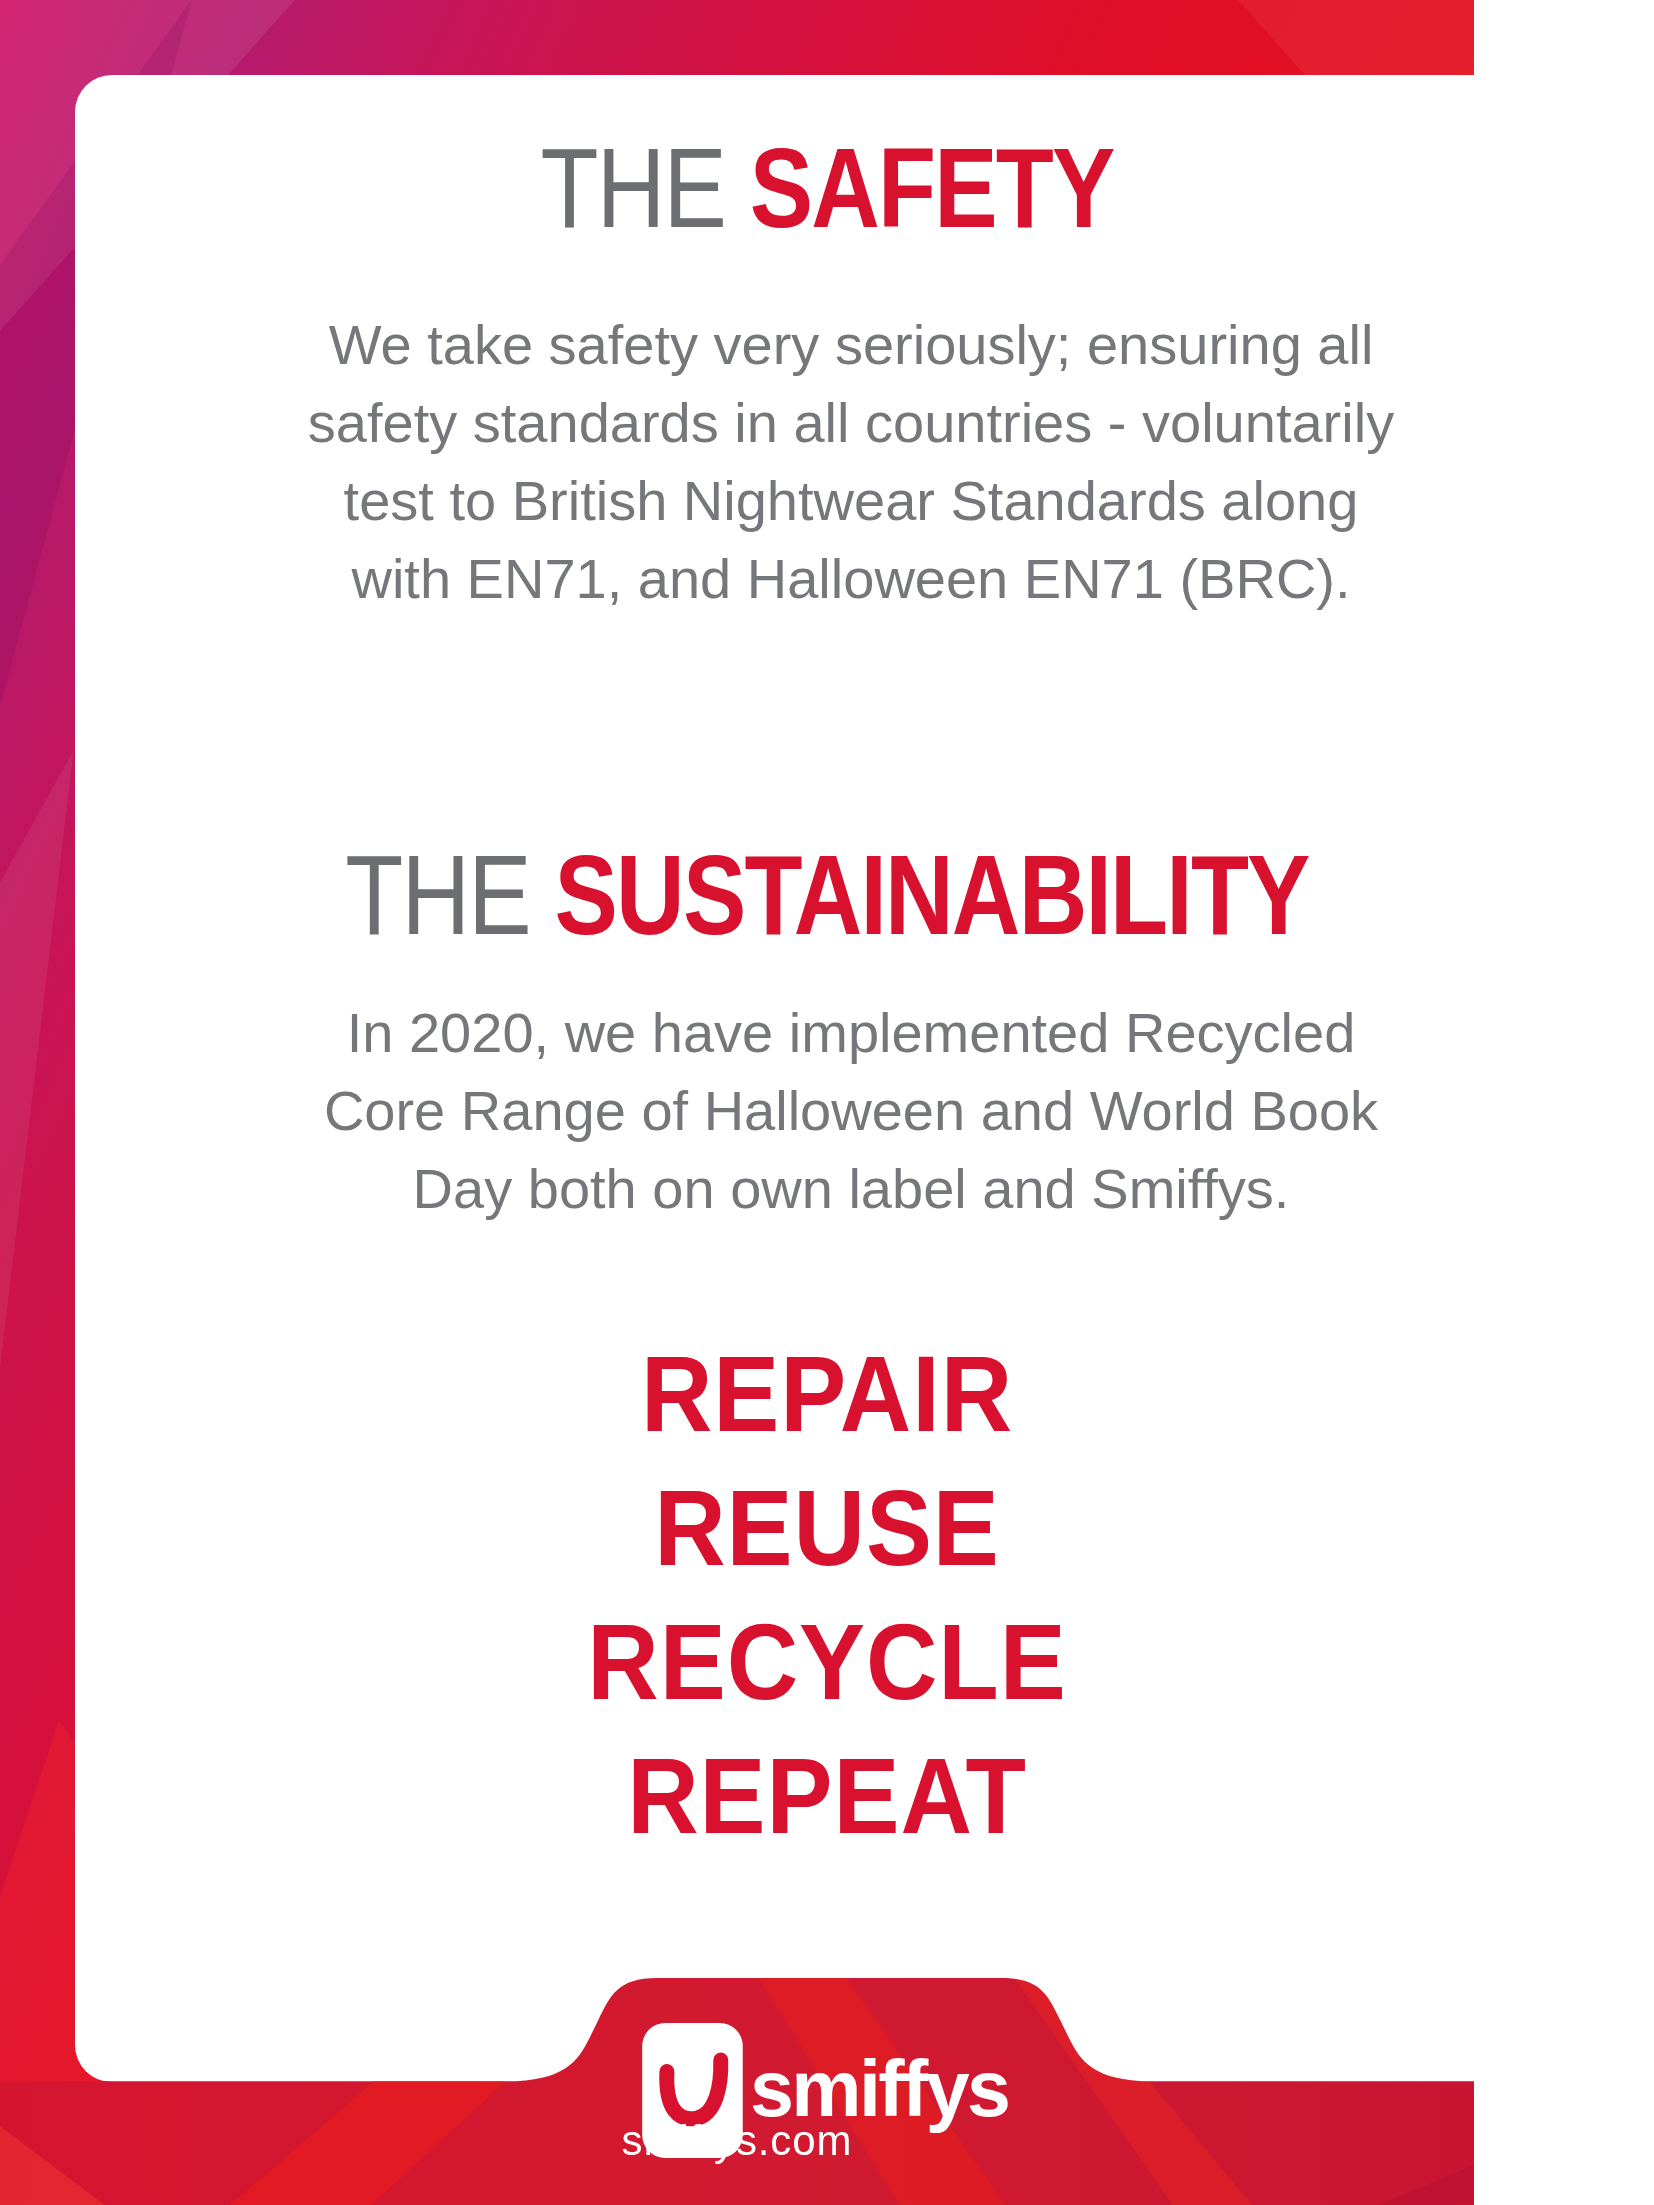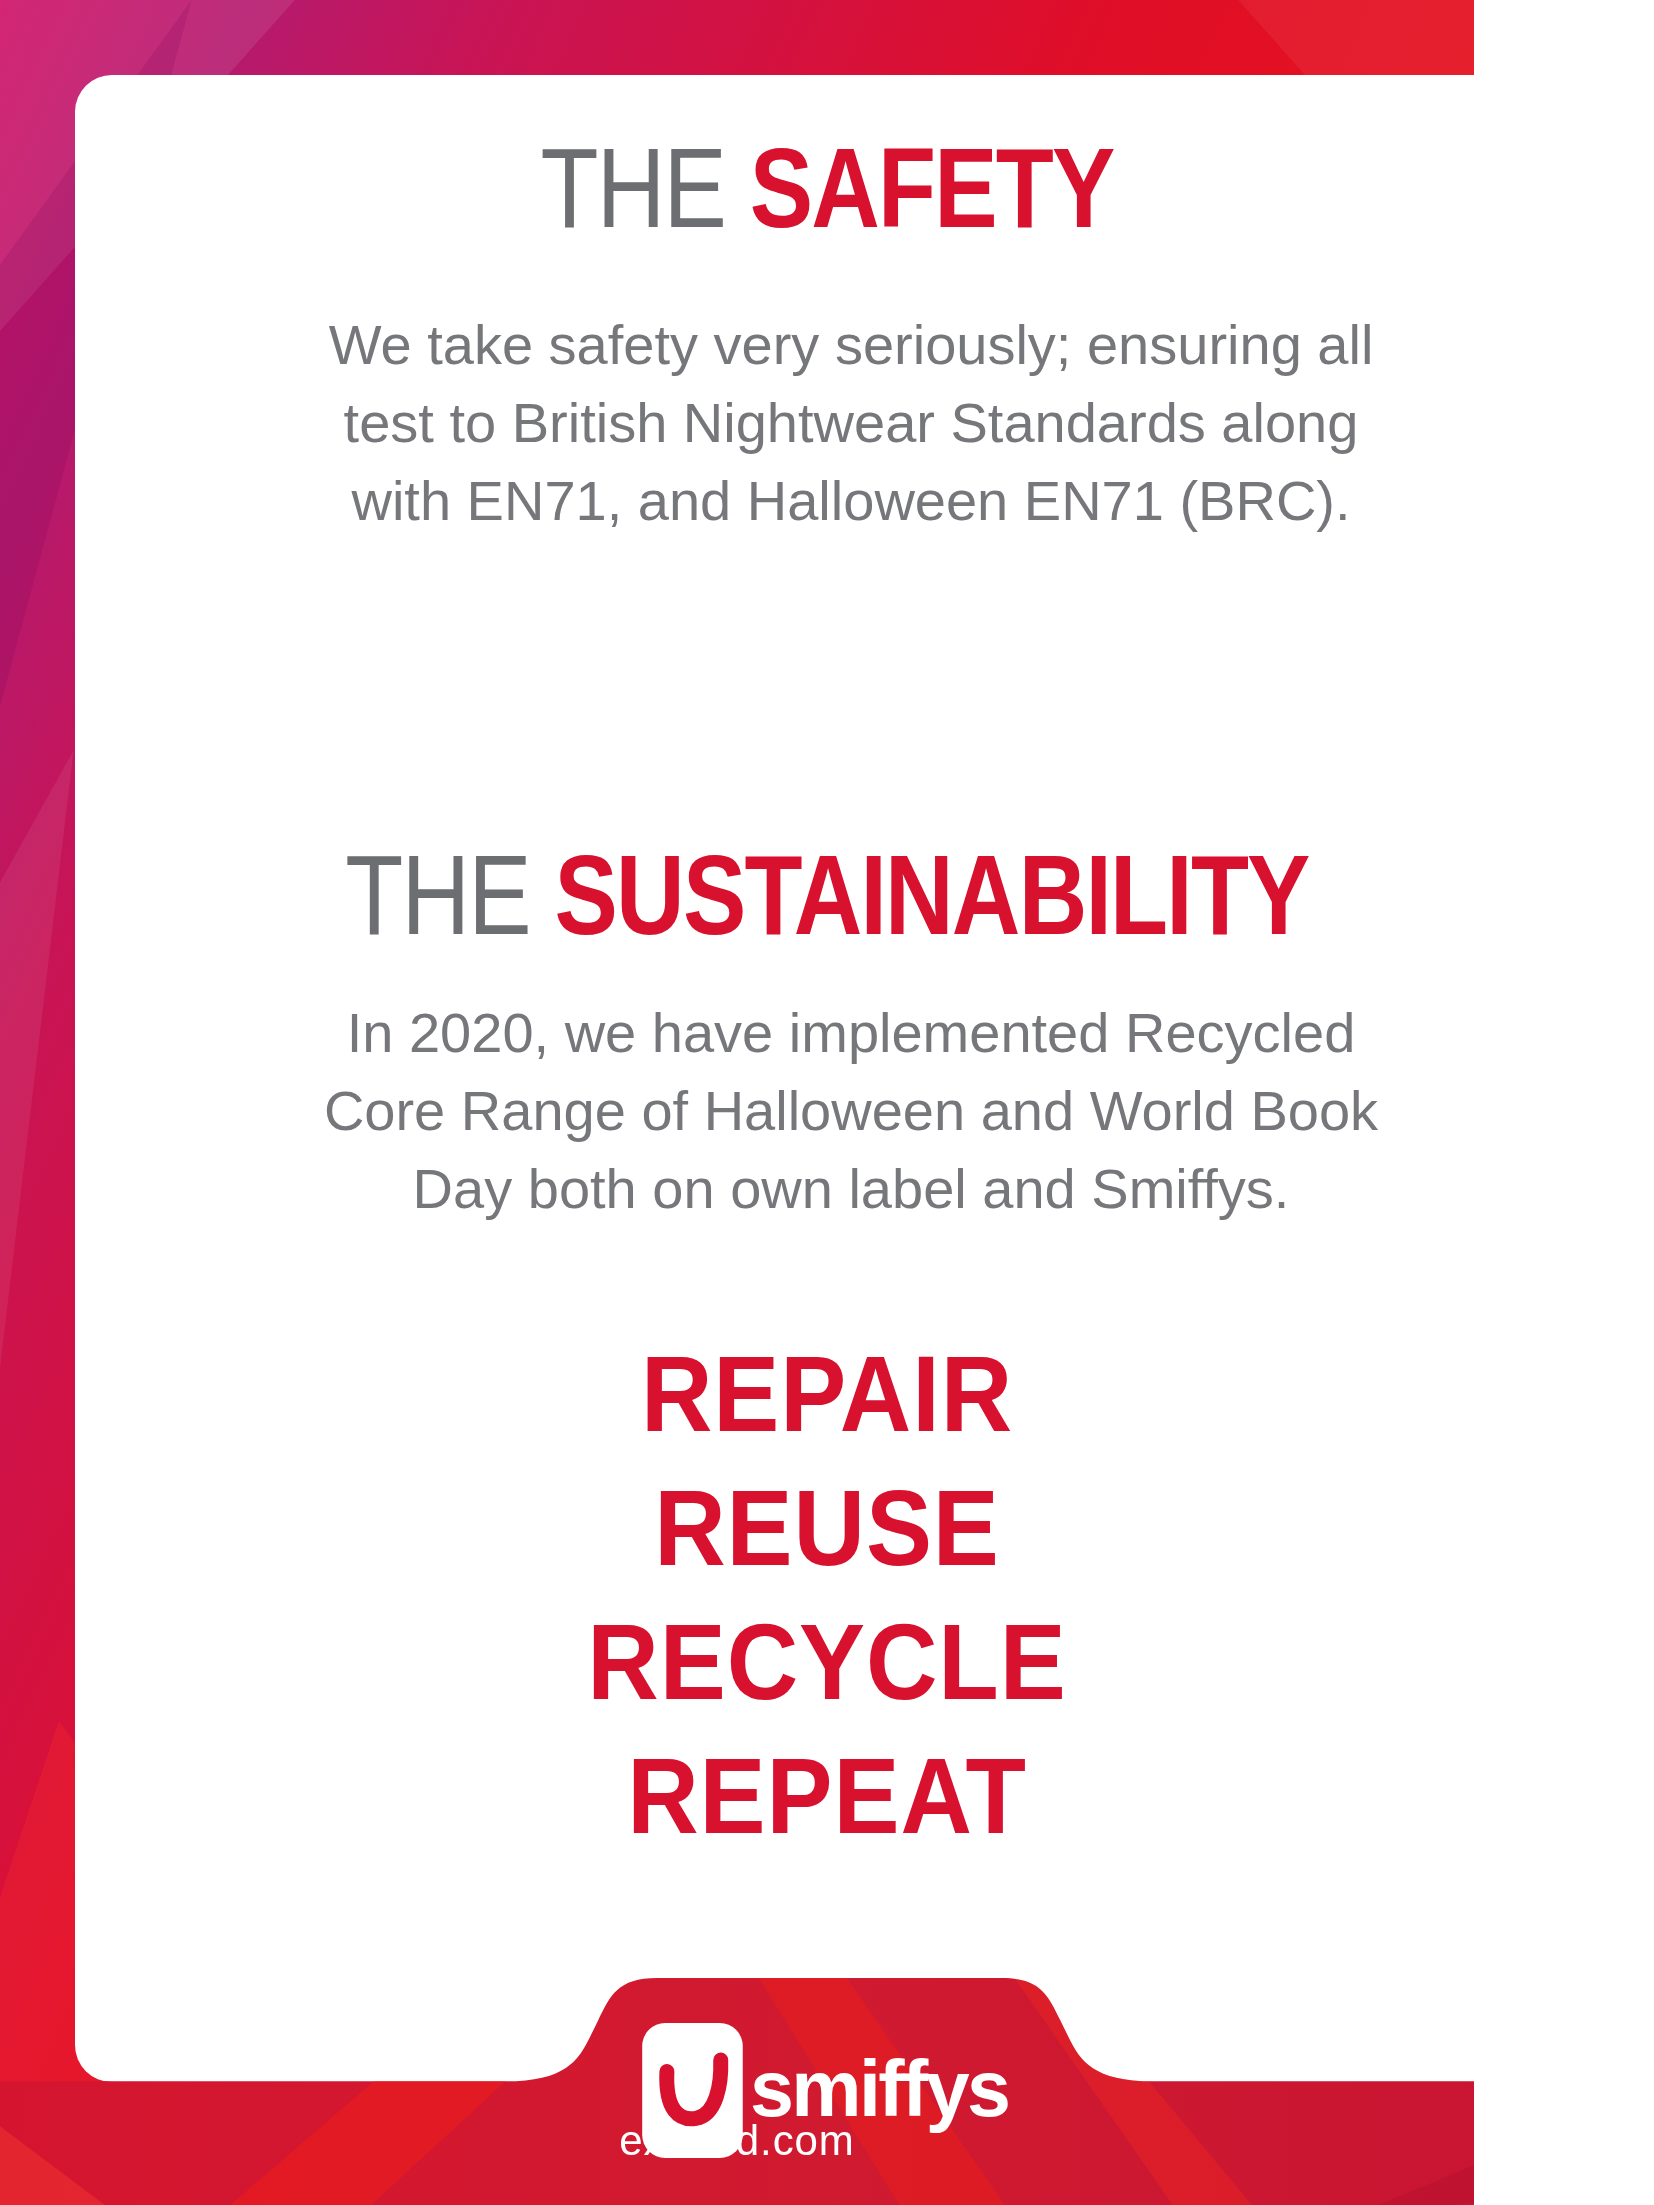--- a/index.html
+++ b/index.html
@@ -75,20 +75,21 @@
   <div class="facet f6"></div>
 
   <div class="card">
 
     <div class="centered heading heading-safety">
       <span class="prefix">THE</span><span>&nbsp;</span><span class="main">SAFETY</span>
     </div>
 
     <div class="centered para para-safety">
       <div>We take safety very seriously; ensuring all</div>
+      <div>safety standards in all countries - voluntarily</div>
       <div>test to British Nightwear Standards along</div>
       <div>with EN71, and Halloween EN71 (BRC).</div>
     </div>
 
     <div class="centered heading heading-sustainability">
       <span class="prefix">THE</span><span>&nbsp;</span><span class="main">SUSTAINABILITY</span>
     </div>
 
     <div class="centered para para-sustainability">
       <div>In 2020, we have implemented Recycled</div>
@@ -125,16 +126,16 @@
       <polygon points="1875,2370 1875,2470 1640,2500 1560,2500" fill="rgba(150,8,40,0.2)"></polygon>
     </g>
     <g>
       <rect x="728" y="2293" width="114" height="153" rx="26" fill="#ffffff"></rect>
       <path d="M 756,2348 C 754,2392 770,2404 789,2401 C 812,2397 818,2362 817,2335" fill="none" stroke="#d8112f" stroke-width="17" stroke-linecap="round"></path>
     </g>
   </svg>
 
   <div class="wordmark">smiffys</div>
   <div class="trademark">TM</div>
-  <div class="centered website">exceed.com</div>
+  <div class="centered website">smiffys.com</div>
 
 </div>
 
 
 </body></html>

